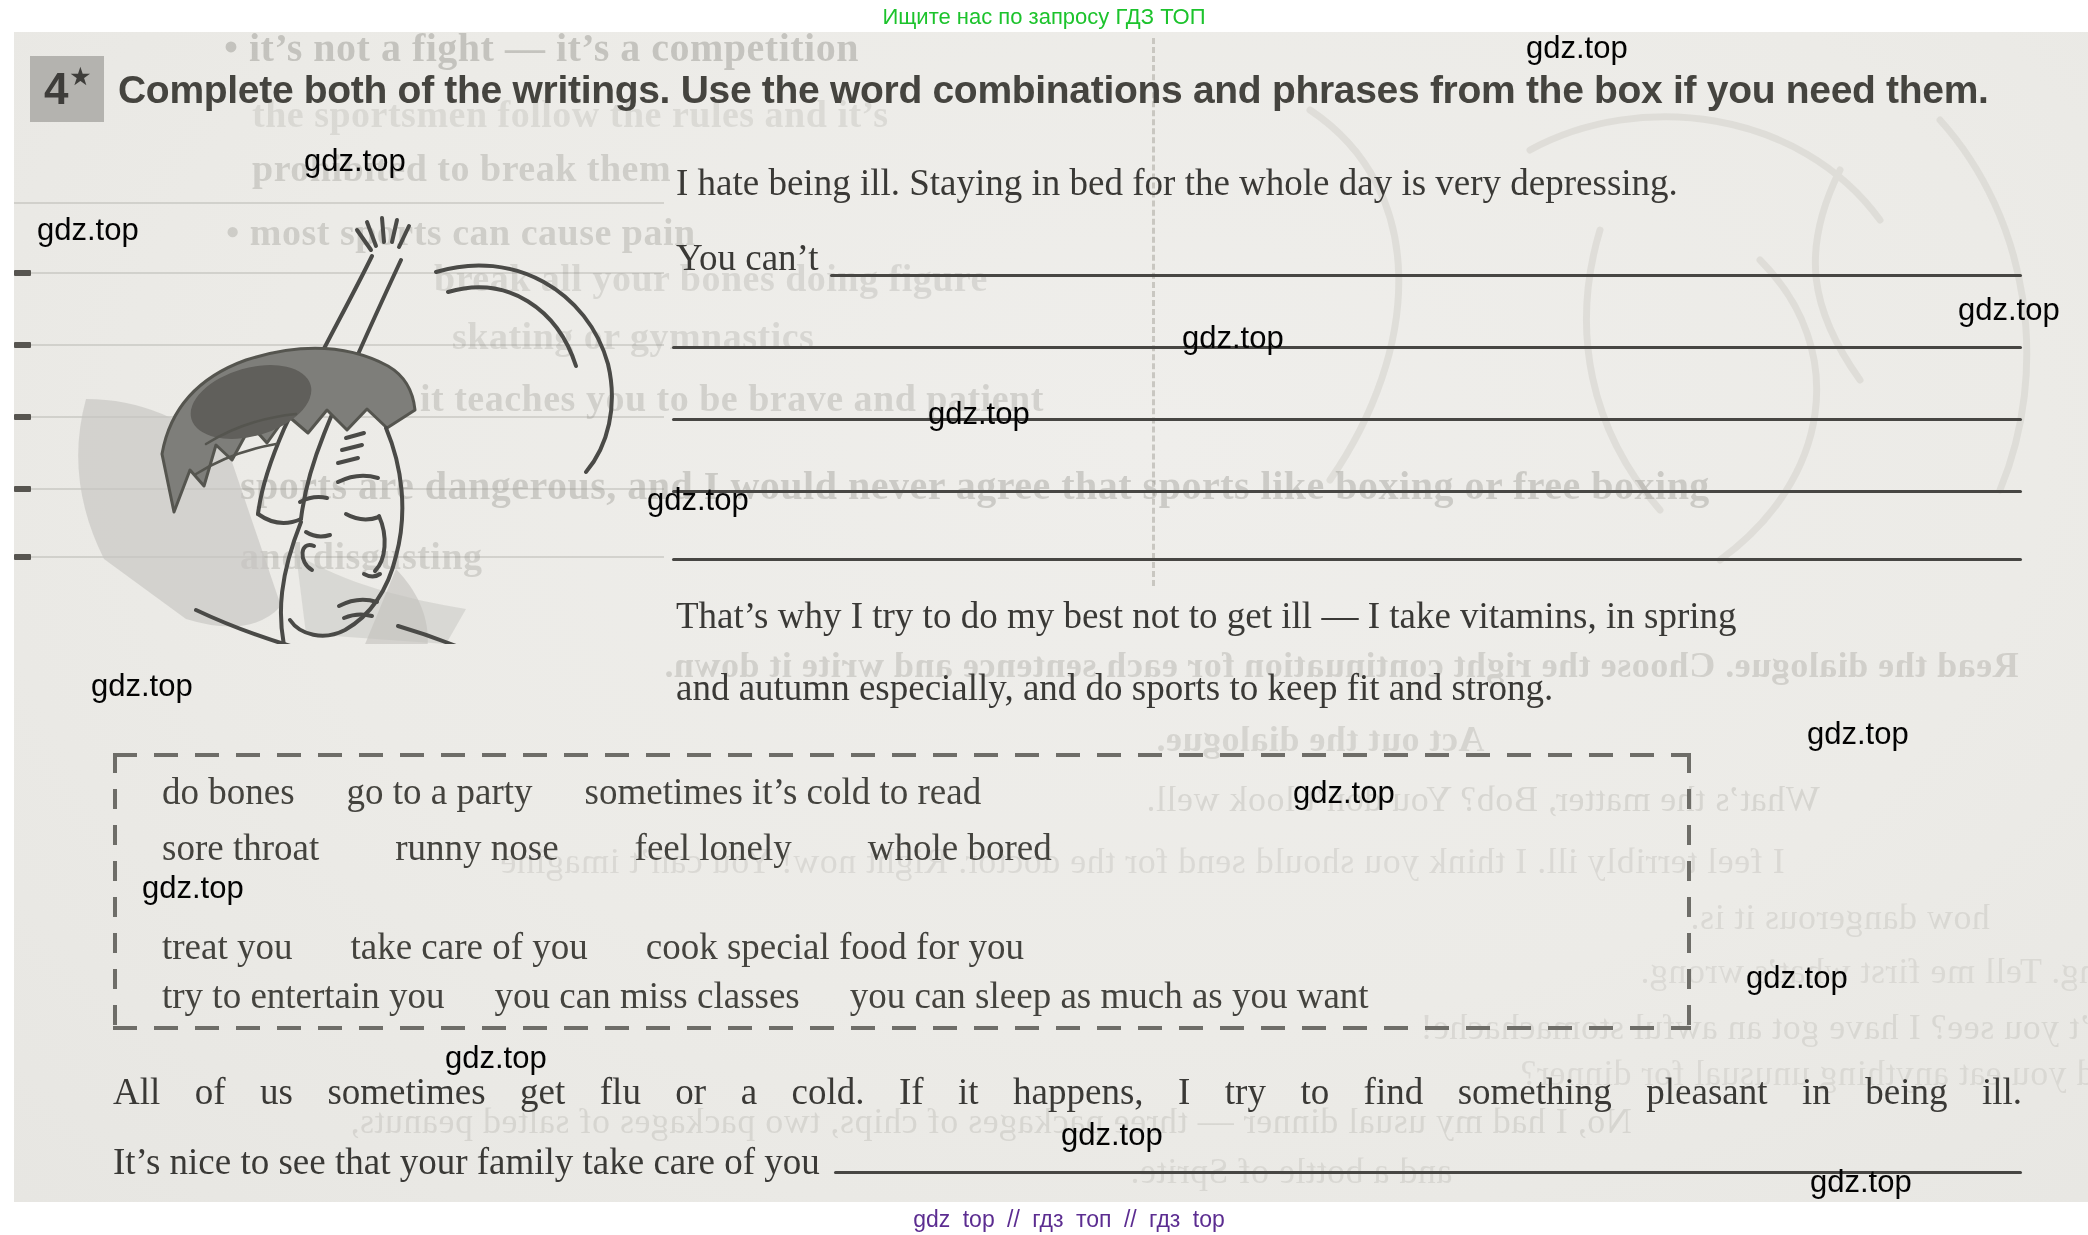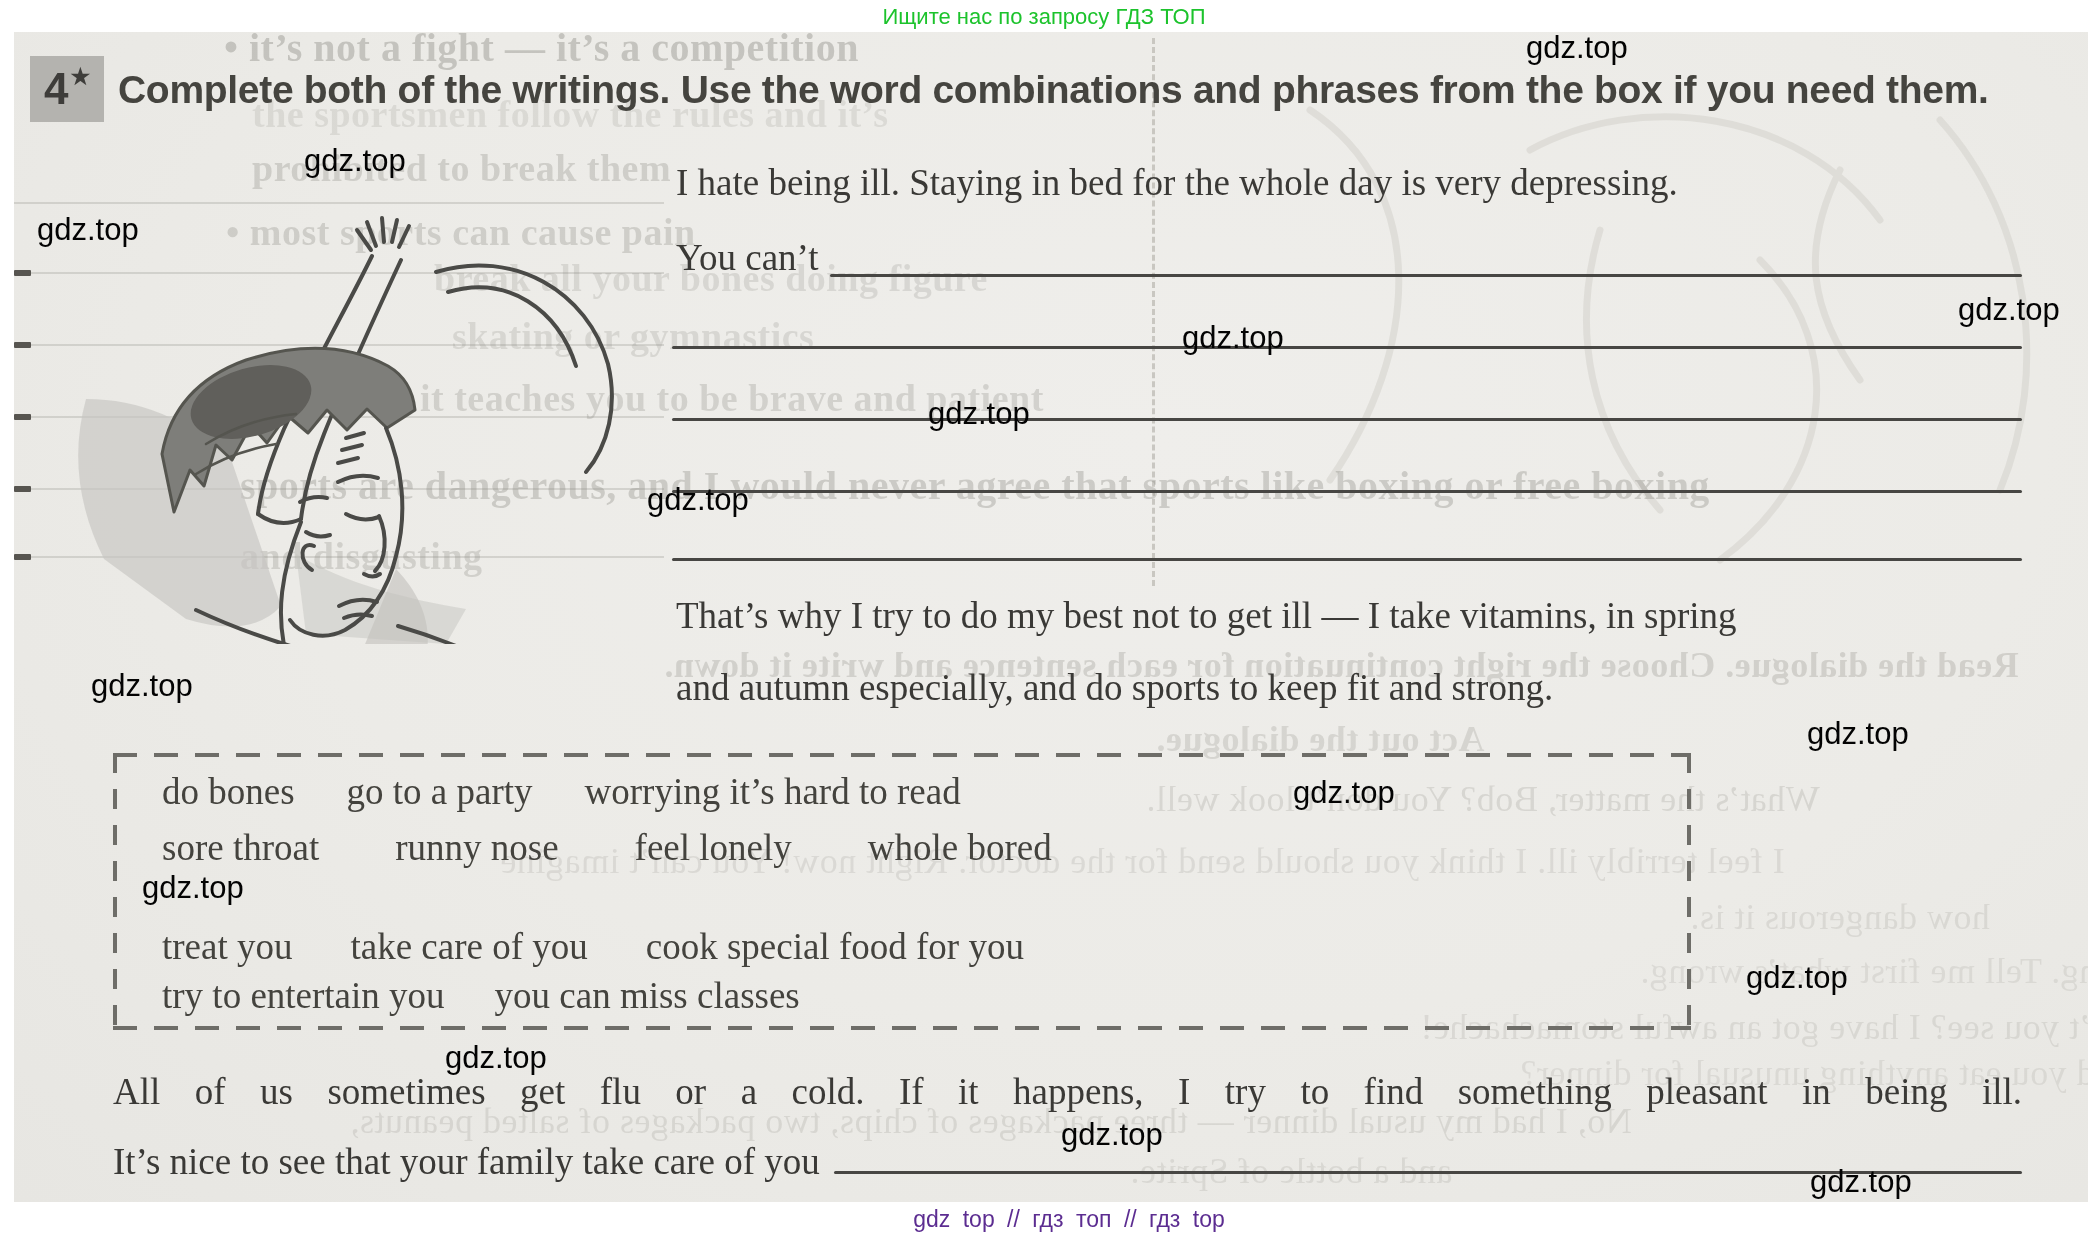--- a/index.html
+++ b/index.html
@@ -133,36 +133,37 @@
   <div class="t4">and autumn especially, and do sports to keep fit and strong.</div>
 
   <div class="dash-h" style="left:113px;top:753px;width:1578px;"></div>
   <div class="dash-h" style="left:113px;top:1026px;width:1578px;"></div>
   <div class="dash-v" style="left:113px;top:753px;height:277px;"></div>
   <div class="dash-v" style="left:1687px;top:753px;height:277px;"></div>
   <div class="box-rows" id="box-rows">
       <div class="box-row r0">
         <span>do bones</span>
         <span>go to a party</span>
-        <span>worrying it’s hard to read</span>
+        <span>sometimes it’s cold to read</span>
       </div>
       <div class="box-row r1">
         <span>sore throat</span>
         <span>runny nose</span>
         <span>feel lonely</span>
         <span>whole bored</span>
       </div>
       <div class="box-row r2">
         <span>treat you</span>
         <span>take care of you</span>
         <span>cook special food for you</span>
       </div>
       <div class="box-row r3">
         <span>try to entertain you</span>
         <span>you can miss classes</span>
+        <span>you can sleep as much as you want</span>
       </div>
     </div>
 
   <div class="w2l1">All of us sometimes get flu or a cold. If it happens, I try to find something pleasant in being ill.</div>
   <div class="w2l2">
     <span>It’s nice to see that your family take care of you</span>
     <span class="fill-line"></span>
   </div>
 
   <div class="promo-footer">gdz top  //  гдз топ  //  гдз top</div>

